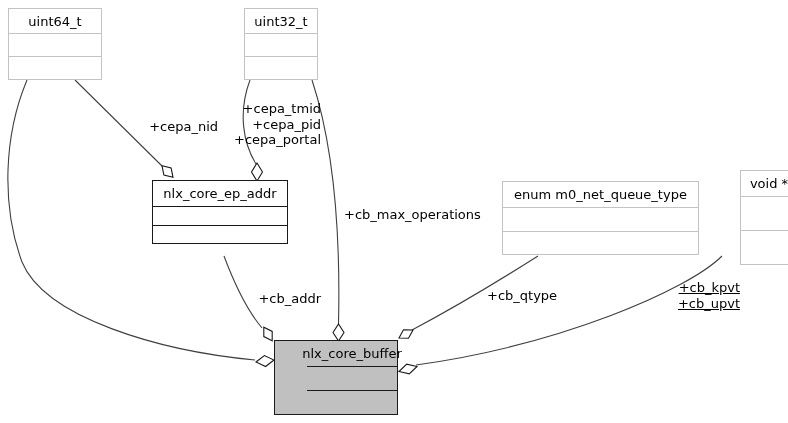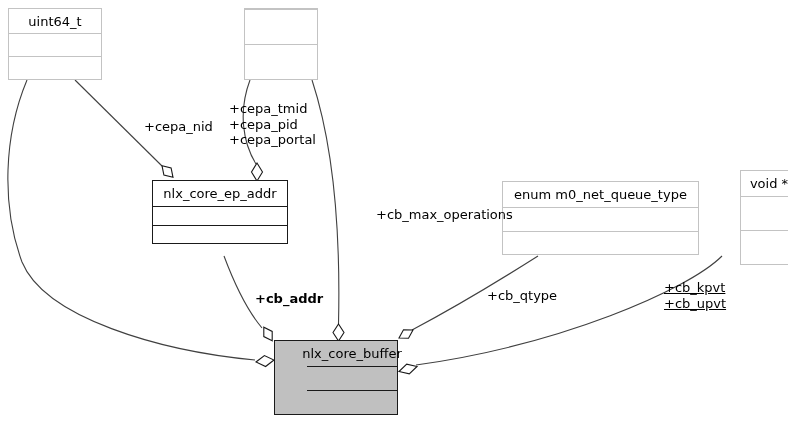--- a/index.html
+++ b/index.html
@@ -36,21 +36,21 @@
   .node .title{
     display:flex;align-items:center;justify-content:center;
     white-space:nowrap;
   }
   .node .comp{border-top:1px solid var(--light-border);flex:1;}
   .node.dark .comp{border-top:1.4px solid var(--dark-border);}
 
   .elabel{
     position:absolute;
     white-space:pre-line;
-    text-align:left;
+    text-align:right;
     line-height:15.5px;
     color:var(--text);
   }
 </style>
 </head>
 <body>
 
 <div class="canvas">
 
   <svg class="edges" viewBox="0 0 788 423" xmlns="http://www.w3.org/2000/svg">
@@ -78,20 +78,21 @@
     <polygon points="417,366.5 409.3,373.8 399,371.5 406.7,364.2"></polygon>
   </svg>
 
   <div class="node" style="left:8px;top:8px;width:94px;height:72px;">
     <div class="title" style="height:24px;">uint64_t</div>
     <div class="comp"></div>
     <div class="comp"></div>
   </div>
 
   <div class="node" style="left:244px;top:8px;width:74px;height:72px;">
+    <div class="title" style="height:24px;">uint32_t</div>
     <div class="comp"></div>
     <div class="comp"></div>
   </div>
 
   <div class="node dark" style="left:152px;top:180px;width:136px;height:64px;">
     <div class="title" style="height:25px;">nlx_core_ep_addr</div>
     <div class="comp"></div>
     <div class="comp"></div>
   </div>
 
@@ -110,19 +111,19 @@
   <div class="node dark filled" style="left:274px;top:340px;width:124px;height:75px;padding-left:32px;">
     <div class="title" style="height:25px;">nlx_core_buffer</div>
     <div class="comp"></div>
     <div class="comp"></div>
   </div>
 
   <div class="elabel" style="left:144px;top:119px;width:74px;">+cepa_nid</div>
   <div class="elabel" style="left:229px;top:101px;width:92px;">+cepa_tmid
 +cepa_pid
 +cepa_portal</div>
-  <div class="elabel" style="left:344px;top:207px;width:142px;text-align:left;margin-left:32px;">+cb_max_operations</div>
-  <div class="elabel" style="left:255px;top:291px;width:66px;text-align:center;font-weight:bold;">+cb_addr</div>
+  <div class="elabel" style="left:344px;top:207px;width:142px;text-align:left;">+cb_max_operations</div>
+  <div class="elabel" style="left:255px;top:291px;width:66px;text-align:right;">+cb_addr</div>
   <div class="elabel" style="left:487px;top:288px;width:72px;text-align:left;">+cb_qtype</div>
   <div class="elabel" style="left:664px;top:280px;width:76px;text-decoration:underline;">+cb_kpvt
 +cb_upvt</div>
 
 </div>
 
 </body></html>

